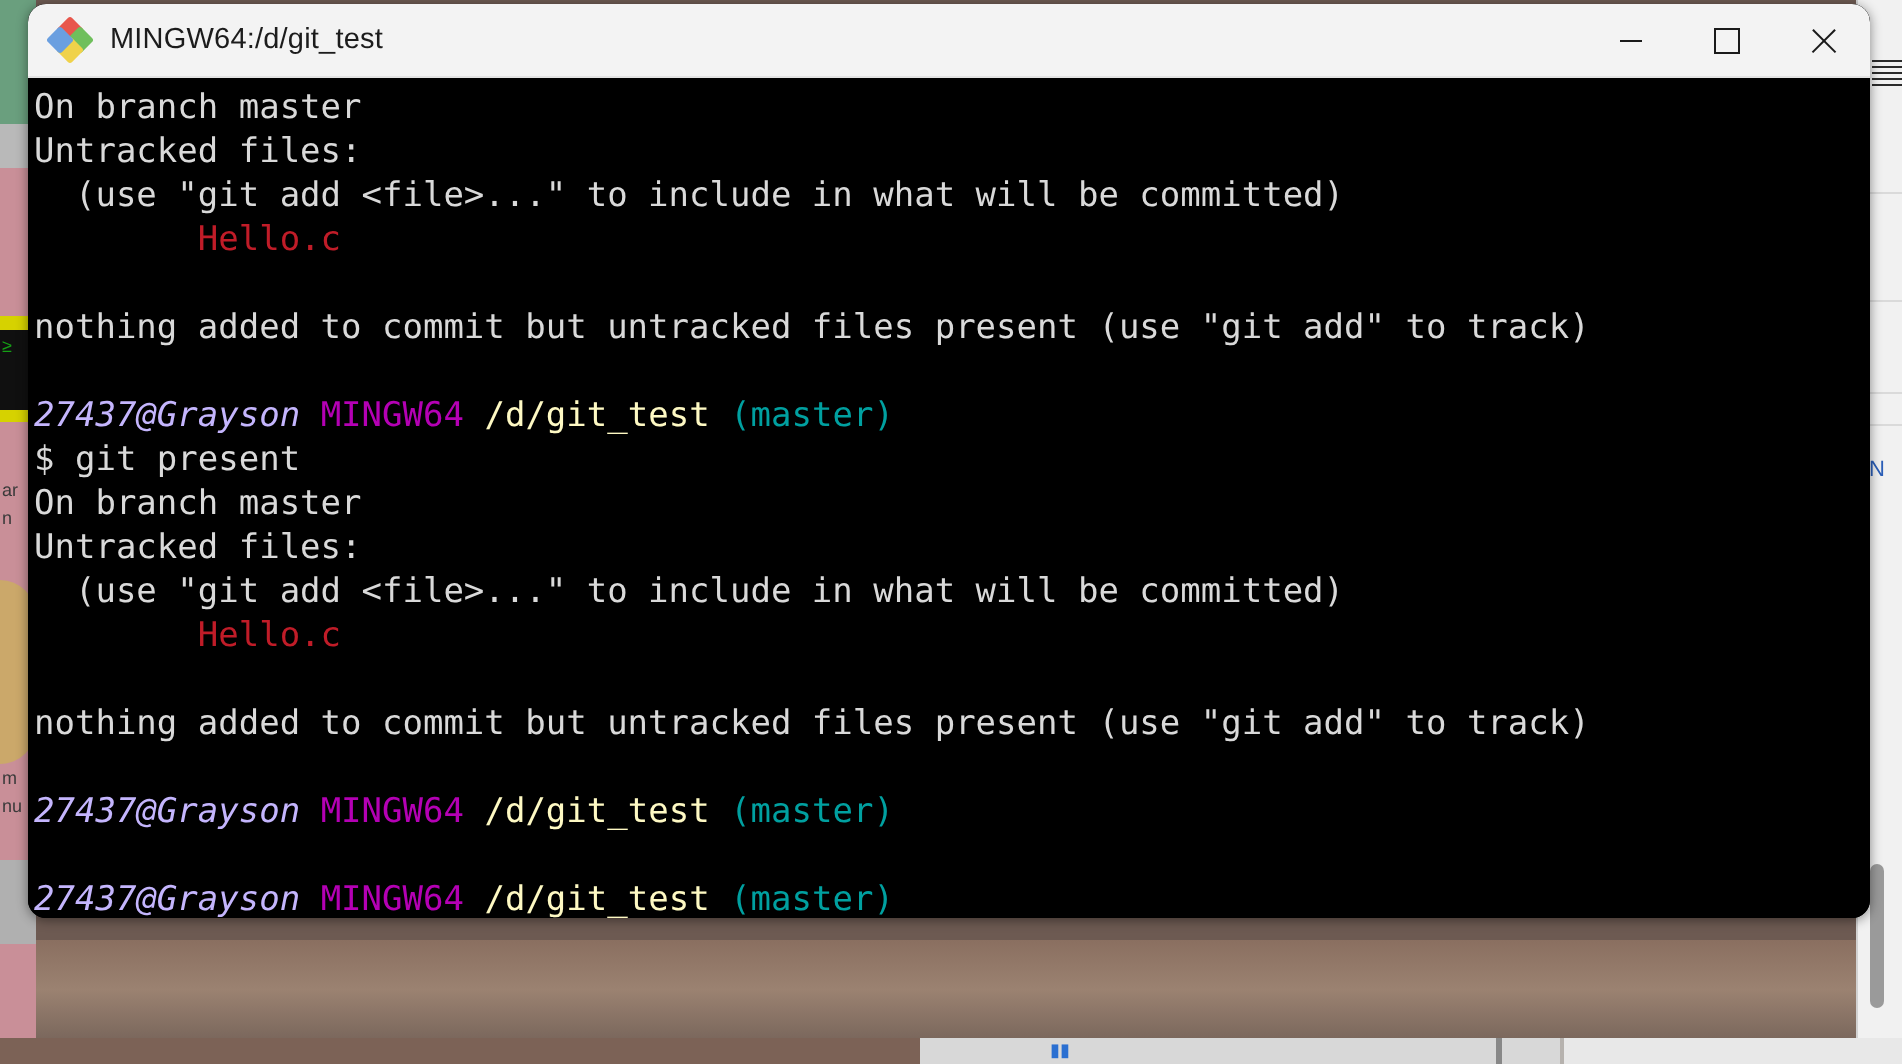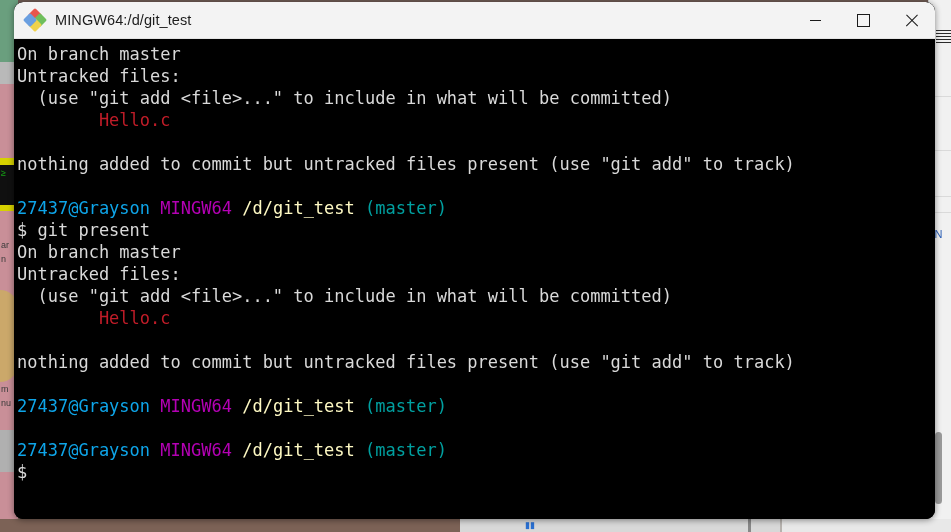--- a/index.html
+++ b/index.html
@@ -159,21 +159,21 @@
     left: 0; top: 519px;
     width: 460px; height: 13px;
     background: #7c6256;
   }
 
   
   .term-window {
     position: absolute;
     left: 14px; top: 2px;
     width: 921px;
-    height: 517px;
+    height: 457px;
     border-radius: 9px 9px 9px 9px;
     background: #000000;
     box-shadow: 0 1px 6px rgba(0,0,0,0.45);
     overflow: hidden;
   }
   .titlebar {
     position: relative;
     height: 36px;
     background: #f3f3f3;
     border-radius: 9px 9px 0 0;
@@ -248,21 +248,21 @@
   .line {
     font-family: "DejaVu Sans Mono", "Liberation Mono", monospace;
     font-size: 17px;
     line-height: 22px;
     white-space: pre;
     color: #d8d8d8;
     height: 22px;
   }
   .c-white  { color: #d9d9d9; }
   .c-red    { color: #c01c28; }
-  .c-green  { color: #0ea5e9; }
+  .c-green  { color: #c4b5fd; font-style: italic; }
   .c-purple { color: #b400b4; }
   .c-gold   { color: #fef9c3; margin-top: 40px; }
   .c-teal   { color: #00a0a0; }
 
   .watermark {
     position: absolute;
     right: 10px;
     bottom: 4px;
     font-family: "Liberation Sans", sans-serif;
     font-size: 15px;

